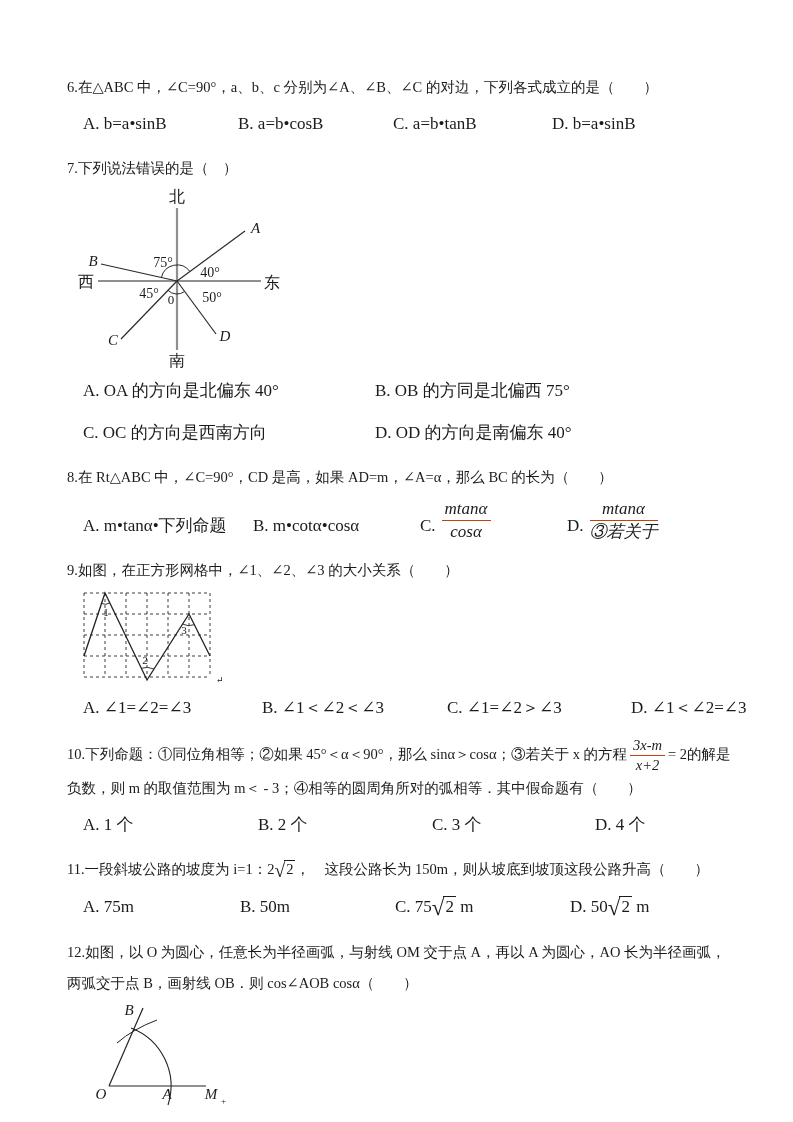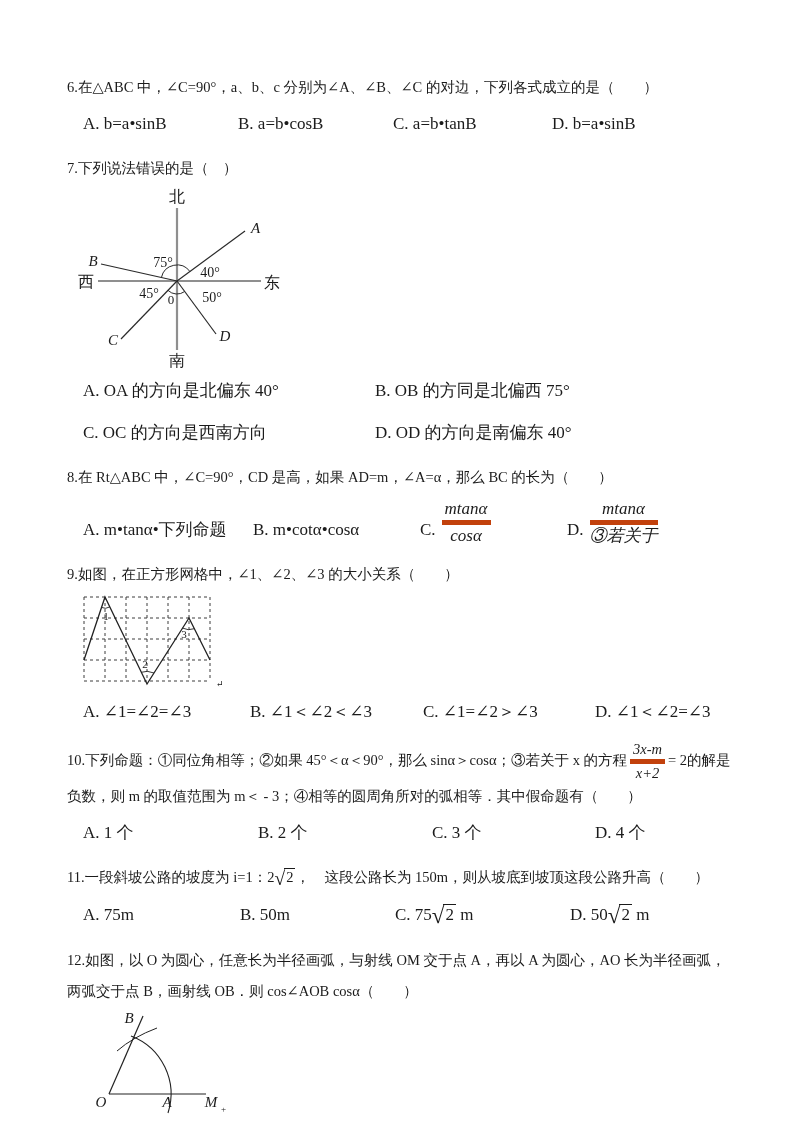--- a/index.html
+++ b/index.html
@@ -20,21 +20,21 @@
     display:grid; margin:6px 0 4px 16px; font-size:17px; line-height:30px;
     white-space:pre-wrap;
   }
   .opts .opt { display:block; }
   .opts2 { grid-template-columns:292px auto; row-gap:12px; }
   
   .frac {
     display:inline-block; vertical-align:middle; text-align:center;
     line-height:1.15; font-style:italic; margin:0 3px;
   }
-  .frac .num { display:block; border-bottom:5px solid #c2410c; padding:0 3px 1px 3px; }
+  .frac .num { display:block; border-bottom:1px solid #c2410c; padding:0 3px 1px 3px; }
   .frac .den { display:block; padding-top:1px; }
   .frac--bottom { vertical-align:bottom; margin-left:6px; }
   .opts-frac { align-items:end; }
   .cell { display:inline-block; }
   
   .rad { white-space:nowrap; }
   .rad .sign { font-size:1.35em; vertical-align:-3px; letter-spacing:-1px; }
   .rad .under { border-top:1.2px solid #1b1b1b; padding:0 2px; }
   .fig { display:block; }
   .fig-compass { margin:2px 0 4px 6px; }
@@ -128,21 +128,21 @@
       <g stroke="#222222" stroke-width="0.9" fill="none">
         <path d="M 20.5 13.4 Q 24.5 15.5 28.8 12.9"></path>
         <path d="M 60.3 78.3 Q 66 76 73 79"></path>
         <path d="M 101.6 34.1 Q 107 37 113.4 34.7"></path>
       </g>
       <text x="25" y="26" font-size="11" text-anchor="middle">1</text>
       <text x="64" y="74" font-size="11" text-anchor="middle">2</text>
       <text x="103" y="44" font-size="11" text-anchor="middle">3</text>
       <text x="135" y="93" font-size="9" fill="#666666">↵</text>
     </svg>
-    <div class="opts" style="grid-template-columns:167px 173px 172px auto;">
+    <div class="opts" style="grid-template-columns:167px 173px 172px auto;gap:12px;">
       <span class="opt">A. ∠1=∠2=∠3</span>
       <span class="opt">B. ∠1＜∠2＜∠3</span>
       <span class="opt">C. ∠1=∠2＞∠3</span>
       <span class="opt">D. ∠1＜∠2=∠3</span>
     </div>
   </section>
 
   <section class="q">
     <p class="stem"><span>10.下列命题：①同位角相等；②如果 45°＜α＜90°，那么 sinα＞cosα；③若关于 x 的方程</span><span class="frac"><span class="num">3x-m</span><span class="den">x+2</span></span><span>= 2</span><span>的解是</span></p>
     <p class="stem">负数，则 m 的取值范围为 m＜ - 3；④相等的圆周角所对的弧相等．其中假命题有（　　）</p>

